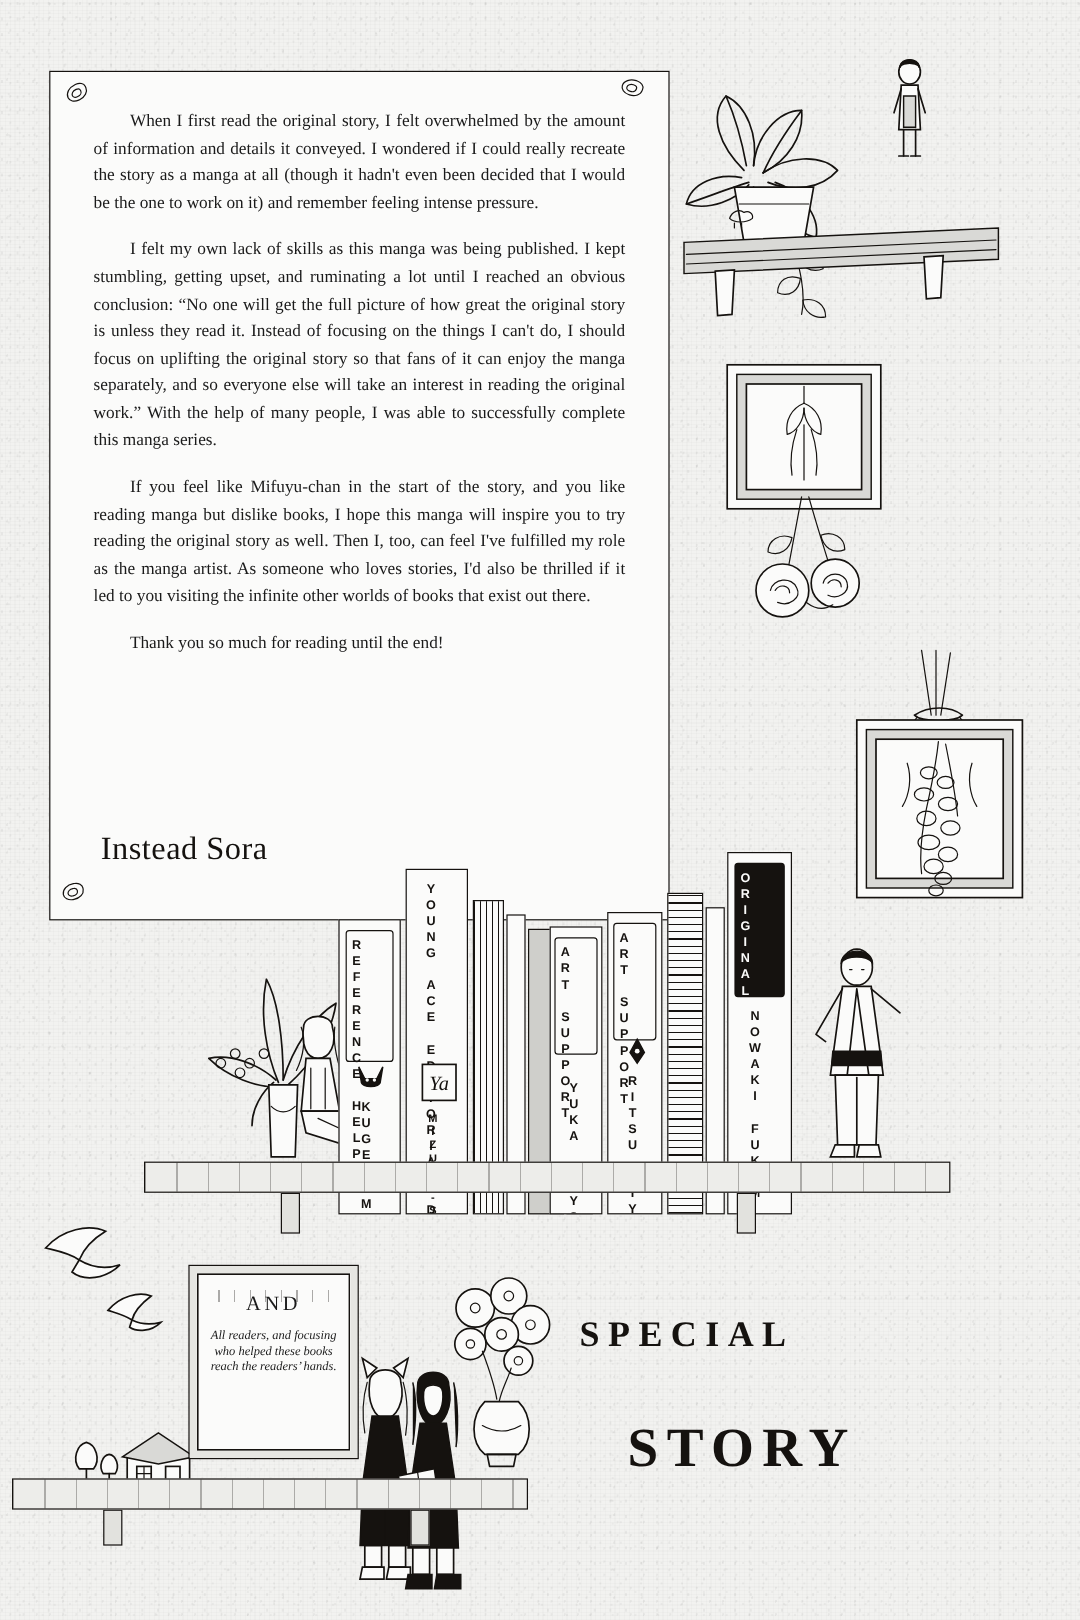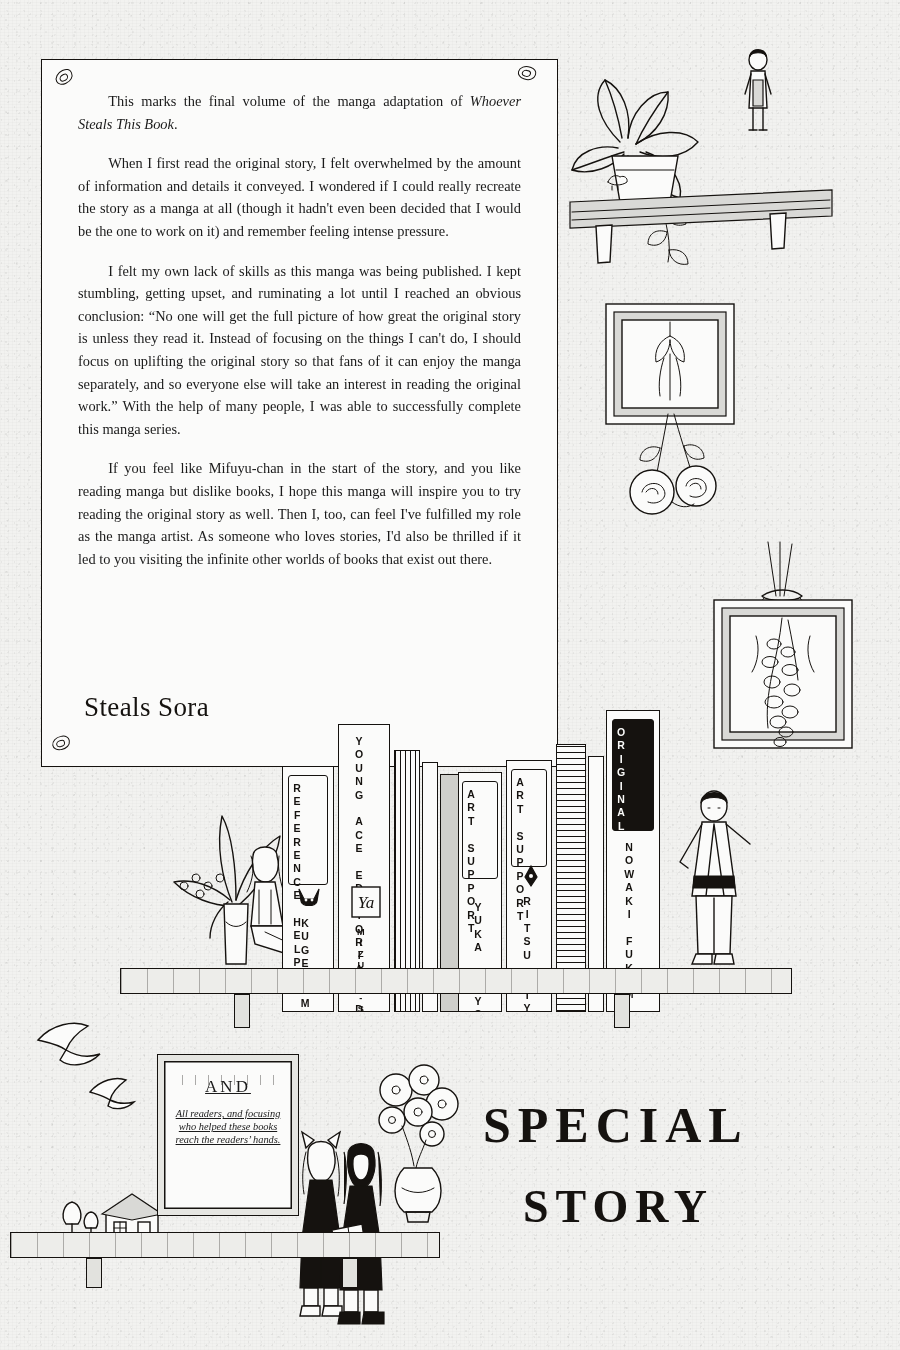--- a/index.html
+++ b/index.html
@@ -168,38 +168,37 @@
   }
 
   
   .special-thanks {
     position: absolute;
     font-family: "Liberation Serif", serif;
     font-weight: 700;
     color: #15120f;
     letter-spacing: 7px;
   }
-  #st1 { left: 483px; top: 1096px; font-size: 50px; }
+  #st1 { left: 483px; top: 1096px; font-size: 30px; }
   #st2 { left: 523px; top: 1180px; font-size: 46px; }
 
   
   #and-frame {
     position: absolute;
     left: 158px;
     top: 1055px;
     width: 140px;
     height: 160px;
     border: 6px solid #e6e6e2;
     outline: 1.5px solid #15120f;
     box-shadow: inset 0 0 0 1.5px #15120f;
     background: #fbfbfa;
     box-sizing: border-box;
     padding: 10px 9px;
     text-align: center;
-    text-decoration: underline;
   }
   #and-frame .and-word {
     font-size: 17px;
     letter-spacing: 3px;
     margin: 6px 0 10px 0;
     font-family: "Liberation Serif", serif;
   }
   #and-frame .and-body {
     font-size: 10.4px;
     line-height: 13px;
@@ -215,27 +214,27 @@
   }
 </style>
 </head>
 <body>
 
 <div id="page"></div>
 <div id="grain"></div>
 
 <div class="note-panel">
   <div class="note-inner">
-    <p>This marks the final volume of the manga adaptation of <span class="it">Whoever Steals This Book</span>.</p>
     <p>When I first read the original story, I felt overwhelmed by the amount of information and details it conveyed. I wondered if I could really recreate the story as a manga at all (though it hadn't even been decided that I would be the one to work on it) and remember feeling intense pressure.</p>
     <p>I felt my own lack of skills as this manga was being published. I kept stumbling, getting upset, and ruminating a lot until I reached an obvious conclusion: “No one will get the full picture of how great the original story is unless they read it. Instead of focusing on the things I can't do, I should focus on uplifting the original story so that fans of it can enjoy the manga separately, and so everyone else will take an interest in reading the original work.” With the help of many people, I was able to successfully complete this manga series.</p>
     <p>If you feel like Mifuyu-chan in the start of the story, and you like reading manga but dislike books, I hope this manga will inspire you to try reading the original story as well. Then I, too, can feel I've fulfilled my role as the manga artist. As someone who loves stories, I'd also be thrilled if it led to you visiting the infinite other worlds of books that exist out there.</p>
-  </div>
-</div>
-<div class="signature">Steals Sora</div>
+    <p>Thank you so much for reading until the end!</p>
+  </div>
+</div>
+<div class="signature">Instead Sora</div>
 <div class="flourish fl-tl"></div>
 <div class="flourish fl-tr"></div>
 <div class="flourish fl-bl"></div>
 
 <div class="art" style="left:560px; top:52px;">
   <svg width="290" height="220" viewBox="0 0 290 220">
 
     <g class="ln">
       <path d="M60 90 C40 70 30 45 45 28 C62 36 72 60 68 86"></path>
       <path d="M68 86 C70 62 88 40 108 40 C110 62 96 82 76 92"></path>

